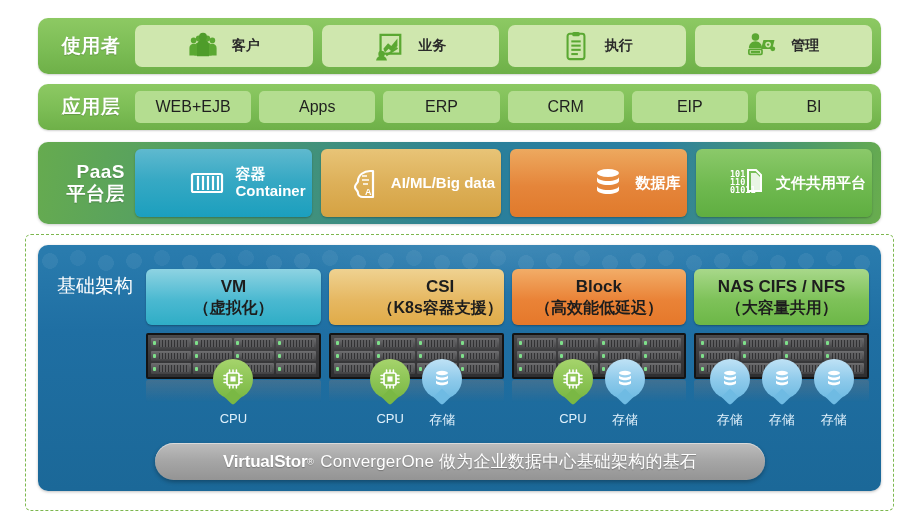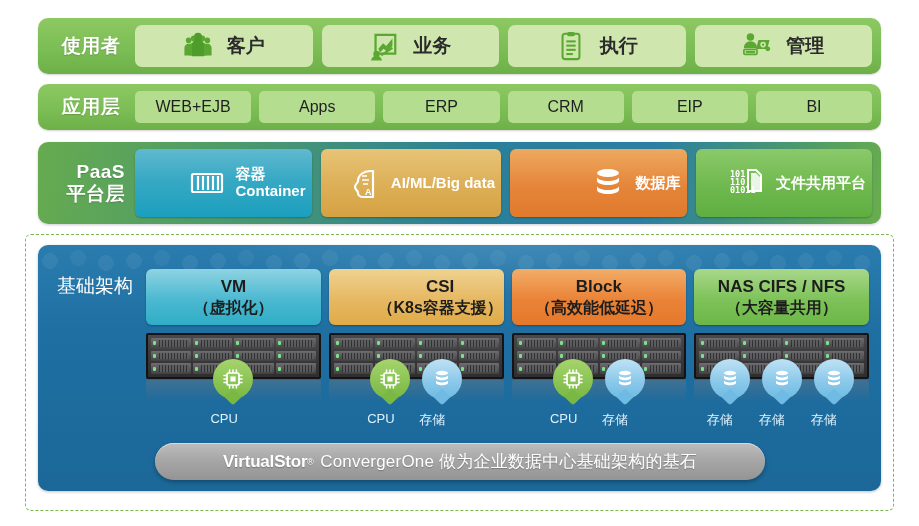--- a/index.html
+++ b/index.html
@@ -41,21 +41,21 @@
   .users-cells { display: flex; flex: 1; gap: 9px; height: 100%; }
   .user-cell {
     flex: 1;
     background: #cfe7ae;
     border-radius: 7px;
     display: flex;
     align-items: center;
     justify-content: center;
     gap: 14px;
     color: #2b2b2b;
-    font-size: 19px;
+    font-size: 14px;
     font-weight: 600;
   }
   .user-cell .ic { width: 30px; height: 30px; display: block; flex: 0 0 auto; }
 
   
   #row-apps {
     left: 38px; top: 84px; width: 843px; height: 46px;
     background: linear-gradient(180deg,#8dc963 0%,#7cbd55 55%,#6eb048 100%);
     box-shadow: 0 1px 2px rgba(0,0,0,.18);
   }
@@ -184,21 +184,21 @@
     position:absolute; left:0; top:47px; width:100%; height:22px;
     background: linear-gradient(180deg, rgba(120,120,125,.38) 0%, rgba(120,120,125,0) 100%);
     filter: blur(.6px);
     border-radius:2px;
   }
 
   .badges {
     position: absolute; left: 0; top: 26px; width: 100%;
     display: flex; justify-content: center; gap: 6px;
   }
-  .badge-wrap { width: 46px; }
+  .badge-wrap { width: 46px; text-align: center; }
   .badge {
     width: 40px; height: 40px; margin: 0 auto;
     border-radius: 50%;
     display: flex; align-items: center; justify-content: center;
     position: relative;
   }
   .badge::after {
     content:"";
     position:absolute; bottom:-4px; left:50%; transform:translateX(-50%) rotate(45deg);
     width:12px; height:12px; border-radius:0 0 3px 0;

